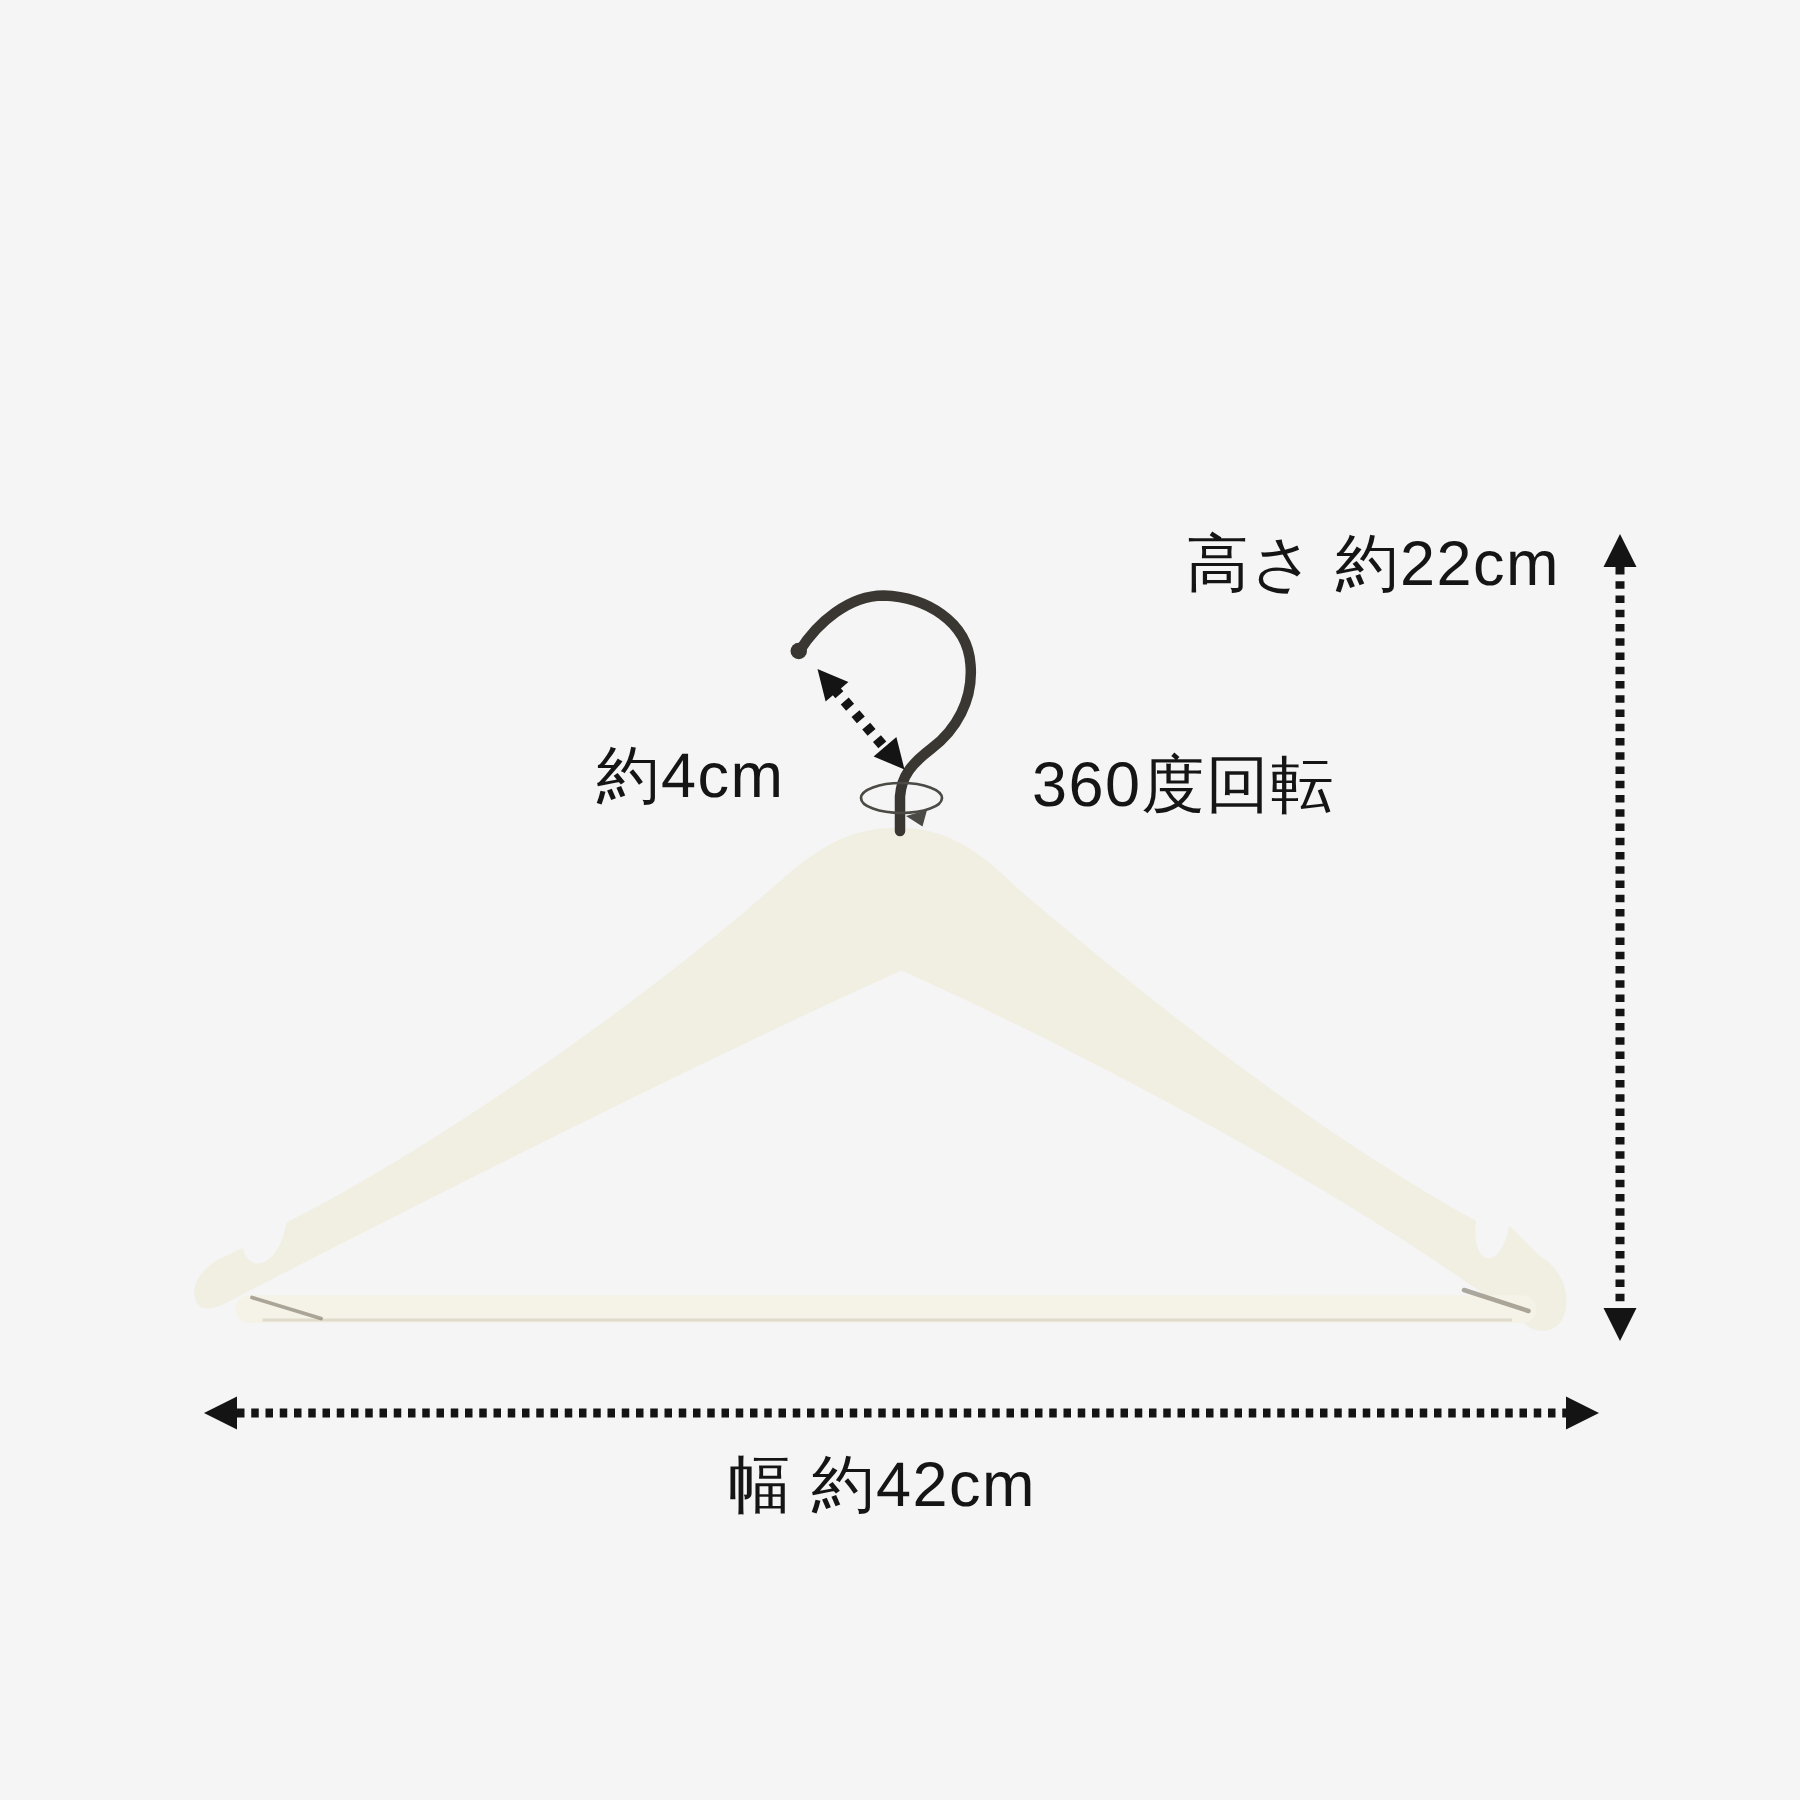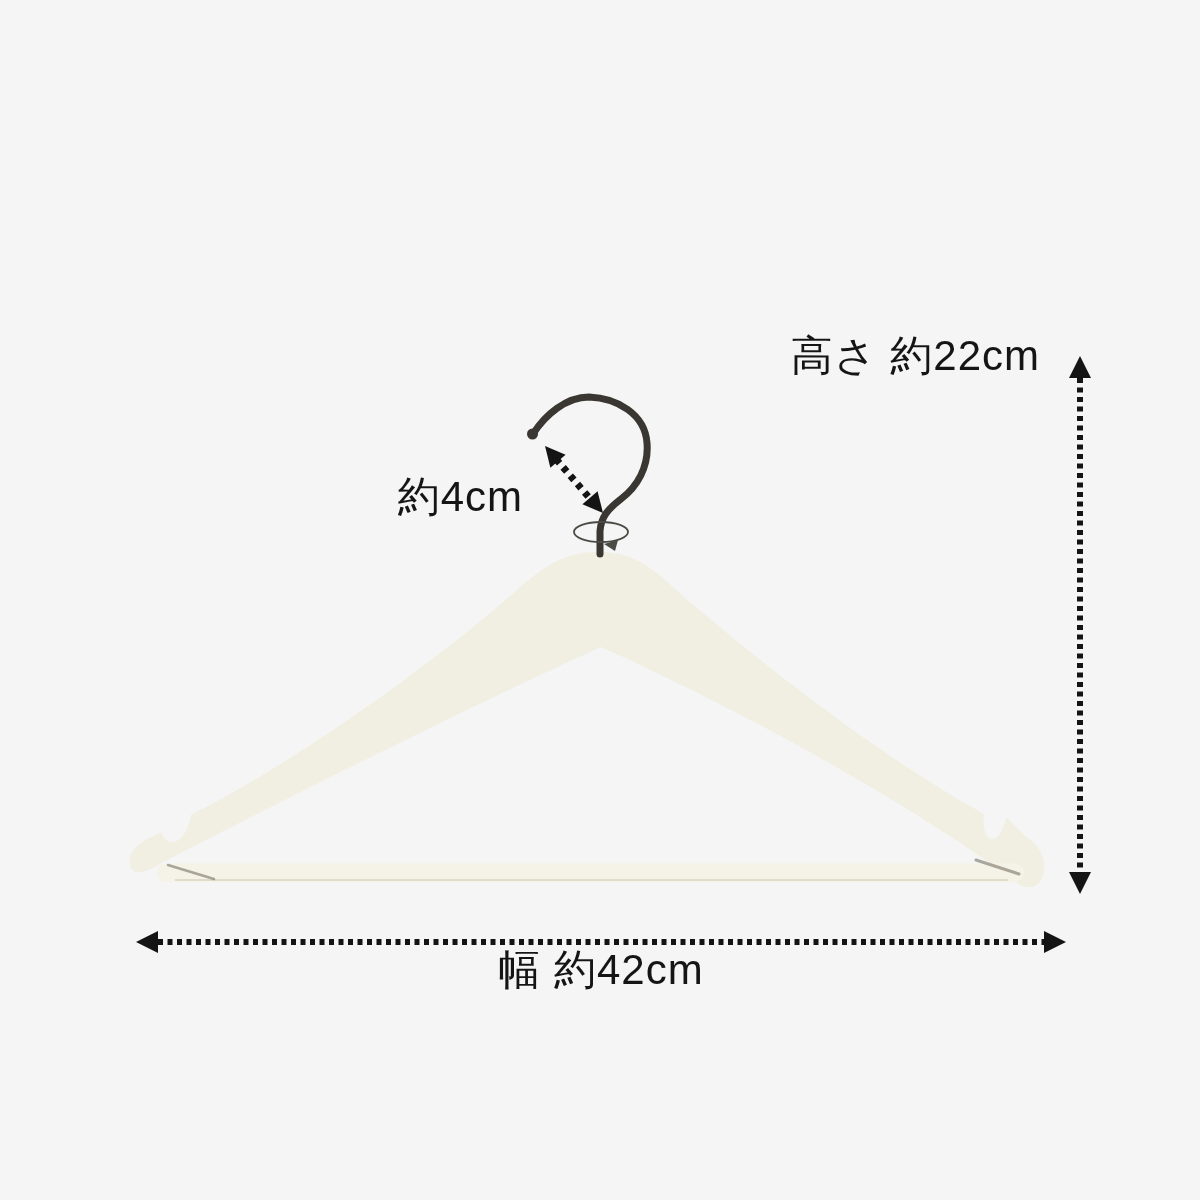--- a/index.html
+++ b/index.html
@@ -73,25 +73,26 @@
     fill: var(--c-arrow, #141414);
   }
   .label {
     position: absolute;
     color: var(--c-text, #151515);
     font-size: 42px;
     font-weight: 500;
     letter-spacing: 1px;
     white-space: nowrap;
     line-height: 1;
+    margin-top: 20px;
   }
   .label.height  { top: 335px; right: 160px; }
   .label.hook    { top: 476px; right: 677px; }
   .label.rotate  { top: 482px; left: 688px; }
-  .label.width   { top: 949px; left: 601px; transform: translateX(-50%); }
+  .label.width   { top: 949px; left: 588px; transform: translateX(-50%); }
 </style>
 </head>
 <body>
 
 <div class="canvas">
 
   <svg class="scene" viewBox="0 0 1200 1200">
 
     <g>
       <path class="hanger-body" d="M 132 870
@@ -145,14 +146,15 @@
 
     <g>
       <path class="dim-line thick" d="M 556 459 L 592 501"></path>
       <polygon class="dim-head" points="545,446 550.4,467.7 565.6,454.7"></polygon>
       <polygon class="dim-head" points="603,513 582.4,504.3 597.6,491.3"></polygon>
     </g>
   </svg>
 
   <div class="label height">高さ 約22cm</div>
   <div class="label hook">約4cm</div>
+  <div class="label rotate">360度回転</div>
   <div class="label width">幅 約42cm</div>
 </div>
 
 </body></html>

